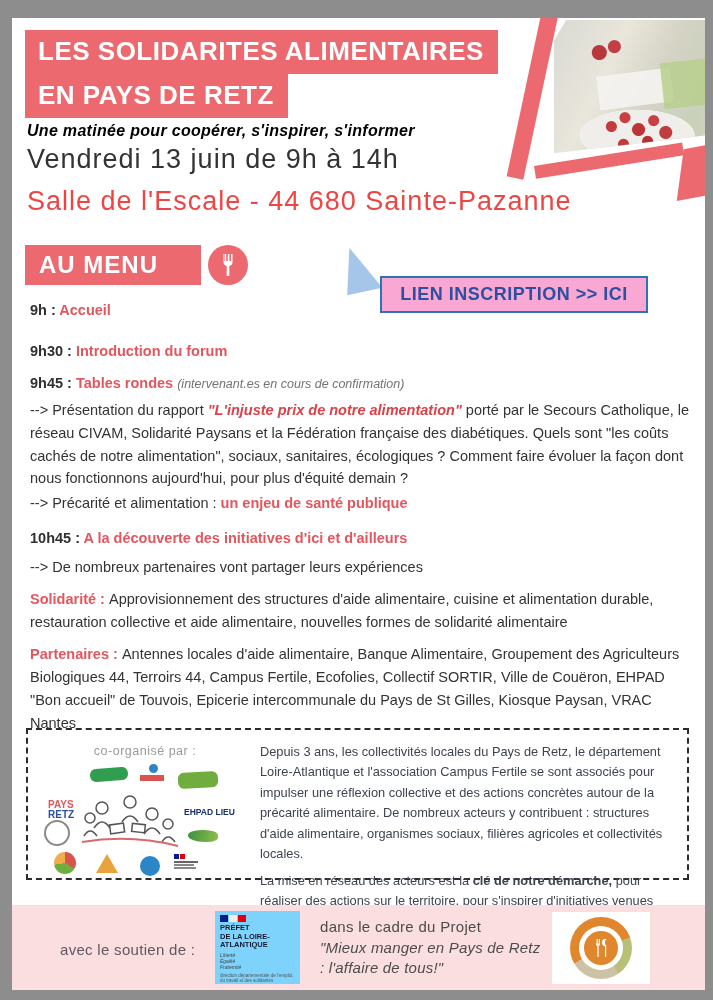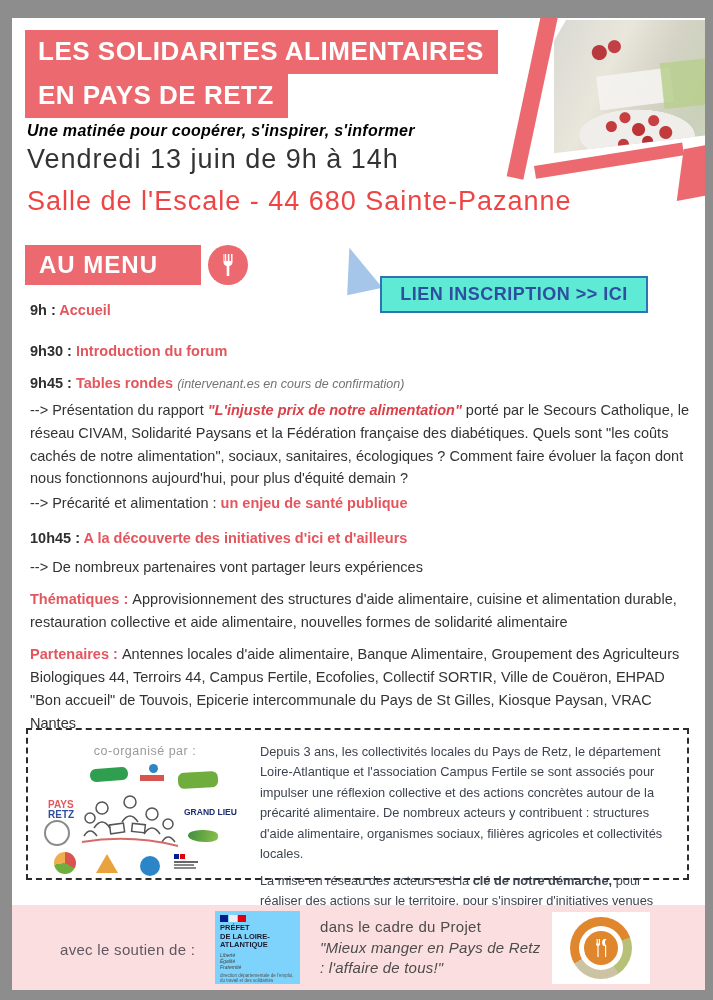--- a/index.html
+++ b/index.html
@@ -87,21 +87,21 @@
   }
 
   
   .inscription-triangle {
     position:absolute; left:330px; top:228px; width:0; height:0;
     border-left:12px solid transparent; border-right:24px solid transparent;
     border-bottom:46px solid #a5c6e9; transform:rotate(-12deg); z-index:1;
   }
   .inscription-box {
     position:absolute; left:368px; top:258px; width:268px; height:37px;
-    border:2px solid #2e74b5; background:#5eead4; color:#2e4e9e;
+    border:2px solid #2e74b5; background:#f9a8d4; color:#2e4e9e;
     font-size:18px; font-weight:bold; letter-spacing:.5px;
     display:flex; align-items:center; justify-content:center;
     text-decoration:none; z-index:2; cursor:pointer;
   }
 
   
   .schedule { position:absolute; left:18px; top:281px; width:660px; color:#333; }
   .schedule p { font-size:14.5px; line-height:1.58; }
   .t { font-weight:bold; color:#2f2f2f; }
   .lbl { font-weight:bold; color:#e4565e; }
@@ -195,40 +195,40 @@
   <a class="inscription-box">LIEN INSCRIPTION &gt;&gt; ICI</a>
 
   <div class="schedule">
     <p class="mb7"><span class="t">9h : </span><span class="lbl">Accueil</span></p>
     <p class="mb9"><span class="t">9h30 : </span><span class="lbl">Introduction du forum</span></p>
     <p class="mb4"><span class="t">9h45 : </span><span class="lbl">Tables rondes</span> <span class="note">(intervenant.es en cours de confirmation)</span></p>
     <p class="mb2"><span>--&gt; Présentation du rapport </span><span class="quote">"L'injuste prix de notre alimentation"</span><span> porté par le Secours Catholique, le réseau CIVAM, Solidarité Paysans et la Fédération française des diabétiques. Quels sont "les coûts cachés de notre alimentation", sociaux, sanitaires, écologiques ? Comment faire évoluer la façon dont nous fonctionnons aujourd'hui, pour plus d'équité demain ?</span></p>
     <p class="mb12"><span>--&gt; Précarité et alimentation : </span><span class="lbl">un enjeu de santé publique</span></p>
     <p class="mb6"><span class="t">10h45 : </span><span class="lbl">A la découverte des initiatives d'ici et d'ailleurs</span></p>
     <p class="mb9">--&gt;  De nombreux partenaires vont partager leurs expériences</p>
-    <p class="mb9"><span class="lbl">Thématiques : </span><span>Approvisionnement des structures d'aide alimentaire, cuisine et alimentation durable, restauration collective et aide alimentaire, nouvelles formes de solidarité alimentaire</span></p>
+    <p class="mb9"><span class="lbl">Solidarité : </span><span>Approvisionnement des structures d'aide alimentaire, cuisine et alimentation durable, restauration collective et aide alimentaire, nouvelles formes de solidarité alimentaire</span></p>
     <p class="mb14"><span class="lbl">Partenaires : </span><span>Antennes locales d'aide alimentaire, Banque Alimentaire, Groupement des Agriculteurs Biologiques 44, Terroirs 44, Campus Fertile, Ecofolies, Collectif SORTIR, Ville de Couëron, EHPAD "Bon accueil" de Touvois, Epicerie intercommunale du Pays de St Gilles, Kiosque Paysan, VRAC Nantes</span></p>
     <p><span class="t">12h30 : </span><span class="lbl">Apéro déjeunatoire</span></p>
   </div>
 
   <div class="coorg-box">
     <div class="coorg-left">
       <div class="coorg-label">co-organisé par :</div>
       <div class="logo-cluster">
         <div class="chip" style="left:4px;top:36px;color:#e4565e;font-size:10px;line-height:1;">
           <div>PAYS</div>
           <div style="color:#2e4e9e;">RETZ</div>
         </div>
         <div class="chip pill" style="left:46px;top:4px;width:38px;height:13px;background:#2f9e4f;transform:rotate(-4deg);"></div>
         <div class="chip" style="left:96px;top:0;width:26px;height:20px;">
           <div style="width:9px;height:9px;border-radius:50%;background:#2b86c8;margin:0 auto;"></div>
           <div style="width:24px;height:6px;background:#d9534f;margin-top:2px;"></div>
         </div>
         <div class="chip pill" style="left:134px;top:8px;width:40px;height:16px;background:#6fae3e;transform:rotate(-3deg);"></div>
-        <div class="chip" style="left:140px;top:44px;color:#1b2f6e;font-size:8.5px;">GRAND LIEU</div>
+        <div class="chip" style="left:140px;top:44px;color:#1b2f6e;font-size:8.5px;">EHPAD LIEU</div>
         <div class="chip" style="left:144px;top:66px;width:30px;height:12px;border-radius:50% 50% 40% 60%;background:linear-gradient(100deg,#3f8f3f,#8cc04a);"></div>
         <div class="chip" style="left:0;top:56px;width:26px;height:26px;border-radius:50%;border:2px solid #8a8a8a;"></div>
         <div class="chip" style="left:10px;top:88px;width:22px;height:22px;border-radius:50%;background:conic-gradient(#d9534f 0 120deg,#6fae3e 120deg 260deg,#f0ad4e 260deg 360deg);"></div>
         <div class="chip" style="left:52px;top:90px;width:0;height:0;border-left:11px solid transparent;border-right:11px solid transparent;border-bottom:19px solid #e8a33d;"></div>
         <div class="chip" style="left:96px;top:92px;width:20px;height:20px;border-radius:50%;background:#2b86c8;"></div>
         <div class="chip" style="left:130px;top:90px;width:26px;height:22px;">
           <div style="display:flex;gap:1px;">
               <span style="width:5px;height:5px;background:#001d8f;display:block;"></span>
               <span style="width:5px;height:5px;background:#e1000f;display:block;"></span>
             </div>

